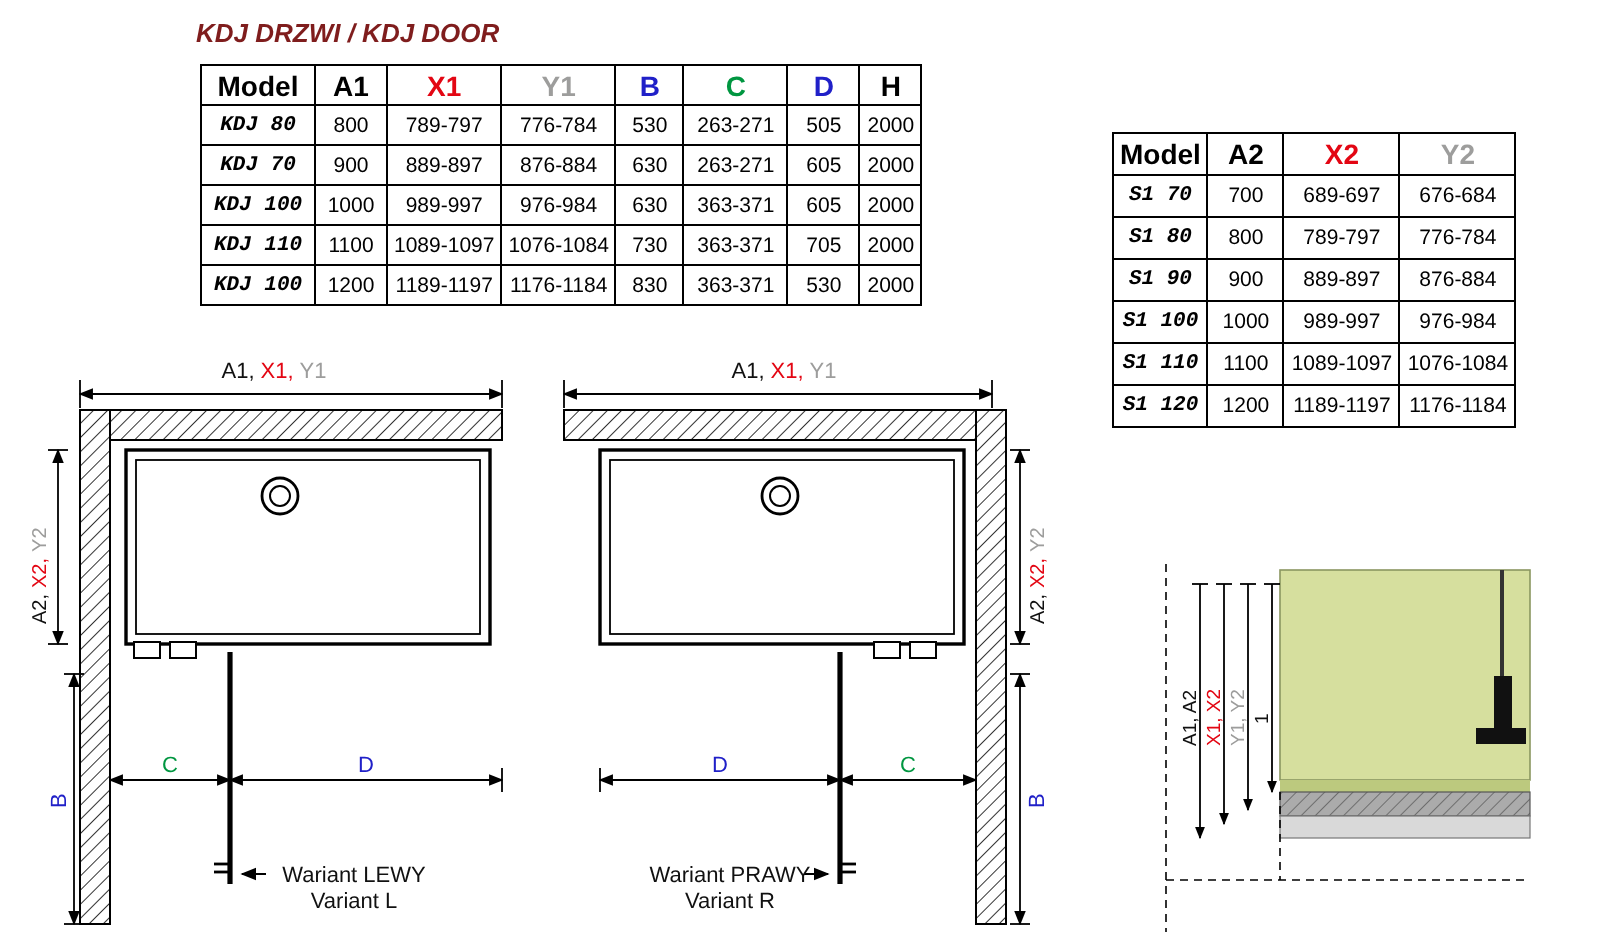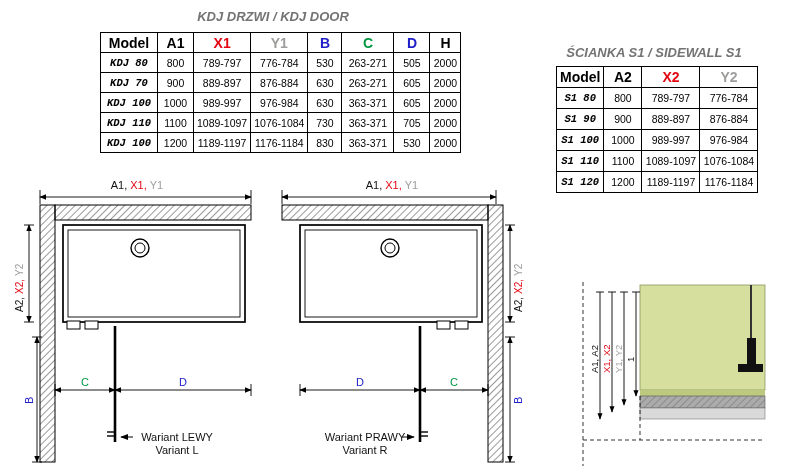--- a/index.html
+++ b/index.html
@@ -1,19 +1,19 @@
 <!DOCTYPE html>
 <html><head>
 <meta charset="utf-8">
 <style>
   * { margin:0; padding:0; box-sizing:border-box; }
   html,body { background:#fff; }
   body { width:800px; height:472px; font-family:"Liberation Sans", sans-serif; position:relative; }
   .canvas { position:absolute; left:0; top:0; width:800px; height:472px; background:#fff; overflow:hidden; }
-  .section-title { position:absolute; font-weight:bold; font-style:italic; font-size:13px; color:#737373; text-align:center; }
+  .section-title { position:absolute; font-weight:bold; font-style:italic; font-size:13px; color:#7f1d1d; }
   .spec-table { position:absolute; border-collapse:collapse; font-size:10.5px; color:#000; background:#fff; }
   .spec-table th, .spec-table td { border:1px solid #000; text-align:center; padding:0 3px; height:20px; white-space:nowrap; }
   .spec-table th { font-weight:bold; font-size:14px; }
   .model-cell { font-weight:bold; font-style:italic;font-family:Liberation Mono, monospace; }
   .door-table th:nth-child(1){width:57px}.door-table th:nth-child(2){width:36px}
   .door-table th:nth-child(3){width:52px}.door-table th:nth-child(4){width:52px}
   .door-table th:nth-child(5){width:34px}.door-table th:nth-child(6){width:52px}
   .door-table th:nth-child(7){width:36px}.door-table th:nth-child(8){width:31px}
   .side-table th:nth-child(1){width:44px}.side-table th:nth-child(2){width:38px}
   .side-table th:nth-child(3){width:58px}.side-table th:nth-child(4){width:58px}
@@ -26,21 +26,20 @@
   .f-green { fill:#009640; }
   .dimline { stroke:#000; stroke-width:0.9; }
   .tick { stroke:#000; stroke-width:0.9; }
 </style>
 </head>
 <body>
 
 <div class="canvas">
 
   <div class="section-title" style="left:98px;top:9px;width:350px">KDJ DRZWI / KDJ DOOR</div>
-  <div class="section-title" style="left:550px;top:45px;width:208px">ŚCIANKA S1 / SIDEWALL S1</div>
 
   <table class="spec-table door-table" style="left:100px;top:32px">
       <thead>
         <tr>
           <th style="color: rgb(0, 0, 0);">Model</th>
           <th style="color: rgb(0, 0, 0);">A1</th>
           <th style="color: rgb(227, 6, 19);">X1</th>
           <th style="color: rgb(157, 157, 156);">Y1</th>
           <th style="color: rgb(32, 32, 200);">B</th>
           <th style="color: rgb(0, 150, 64);">C</th>
@@ -104,20 +103,26 @@
   <table class="spec-table side-table" style="left:556px;top:66px">
       <thead>
         <tr>
           <th style="color: rgb(0, 0, 0);">Model</th>
           <th style="color: rgb(0, 0, 0);">A2</th>
           <th style="color: rgb(227, 6, 19);">X2</th>
           <th style="color: rgb(157, 157, 156);">Y2</th>
         </tr>
       </thead>
       <tbody>
+        <tr>
+          <td class="model-cell">S1 70</td>
+          <td>700</td>
+          <td>689-697</td>
+          <td>676-684</td>
+        </tr>
         <tr>
           <td class="model-cell">S1 80</td>
           <td>800</td>
           <td>789-797</td>
           <td>776-784</td>
         </tr>
         <tr>
           <td class="model-cell">S1 90</td>
           <td>900</td>
           <td>889-897</td>

